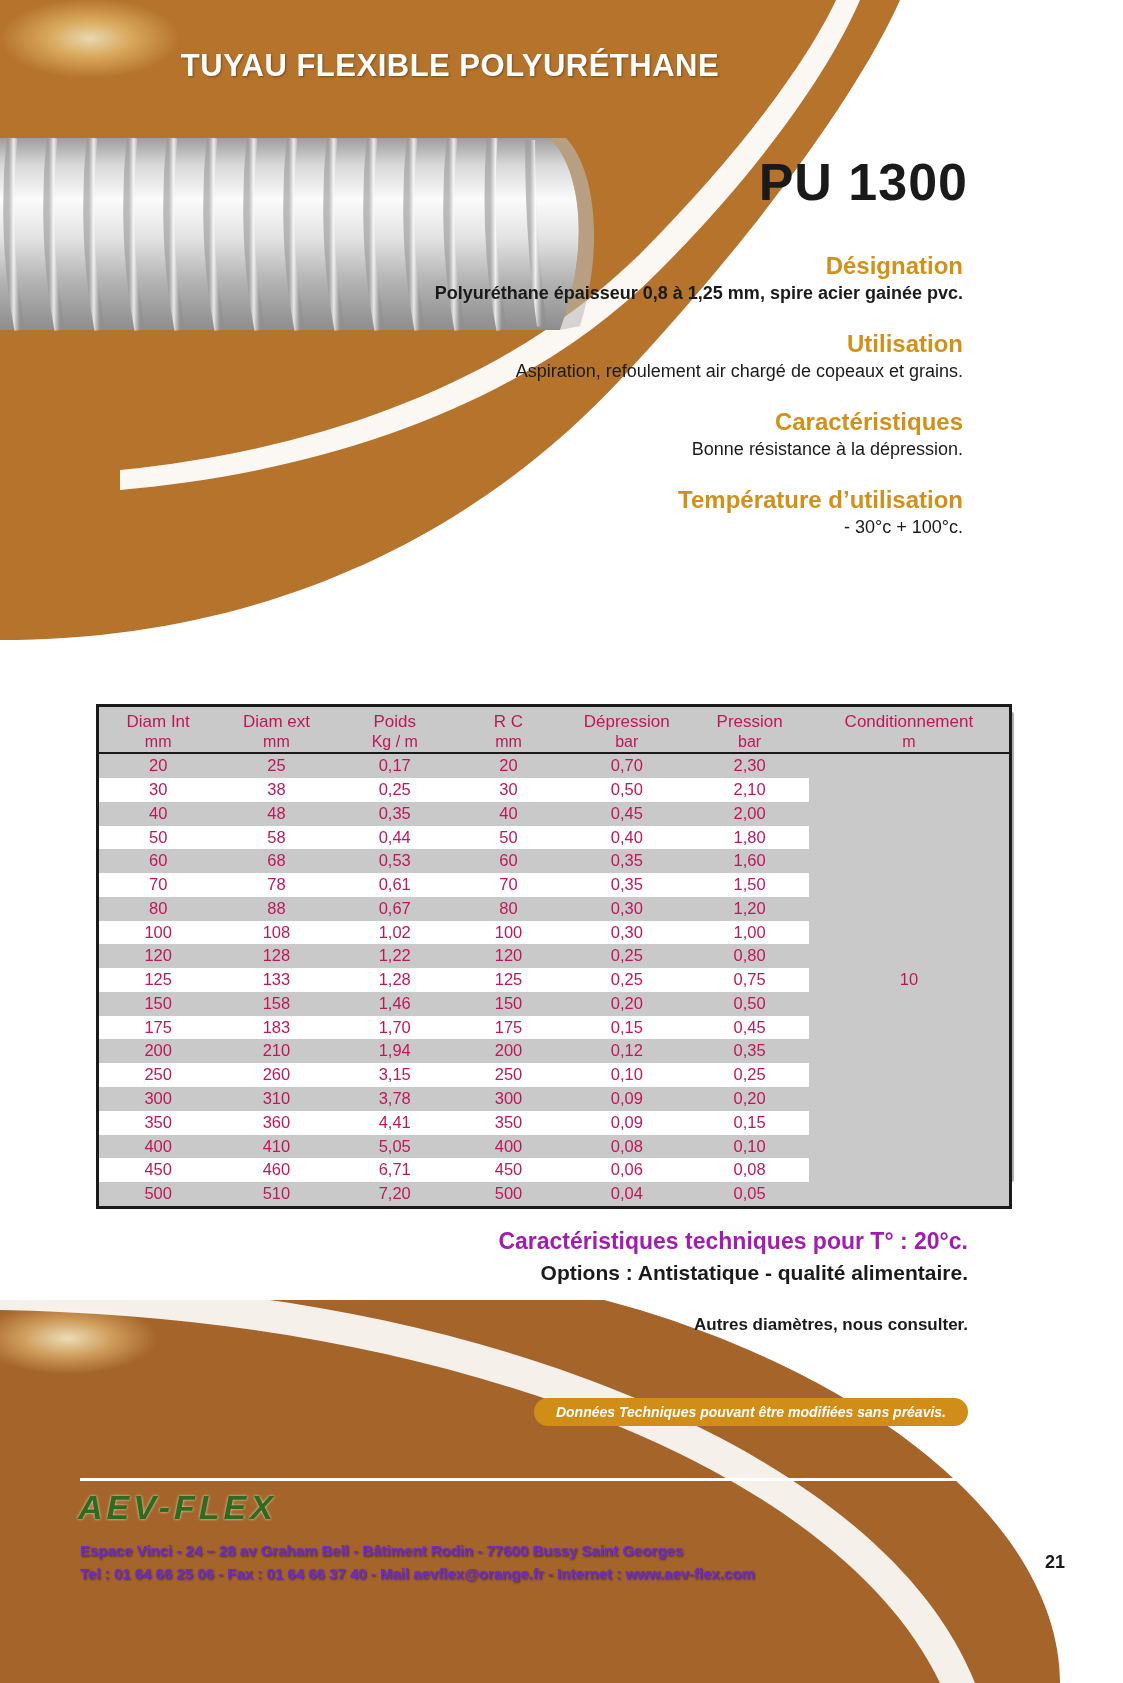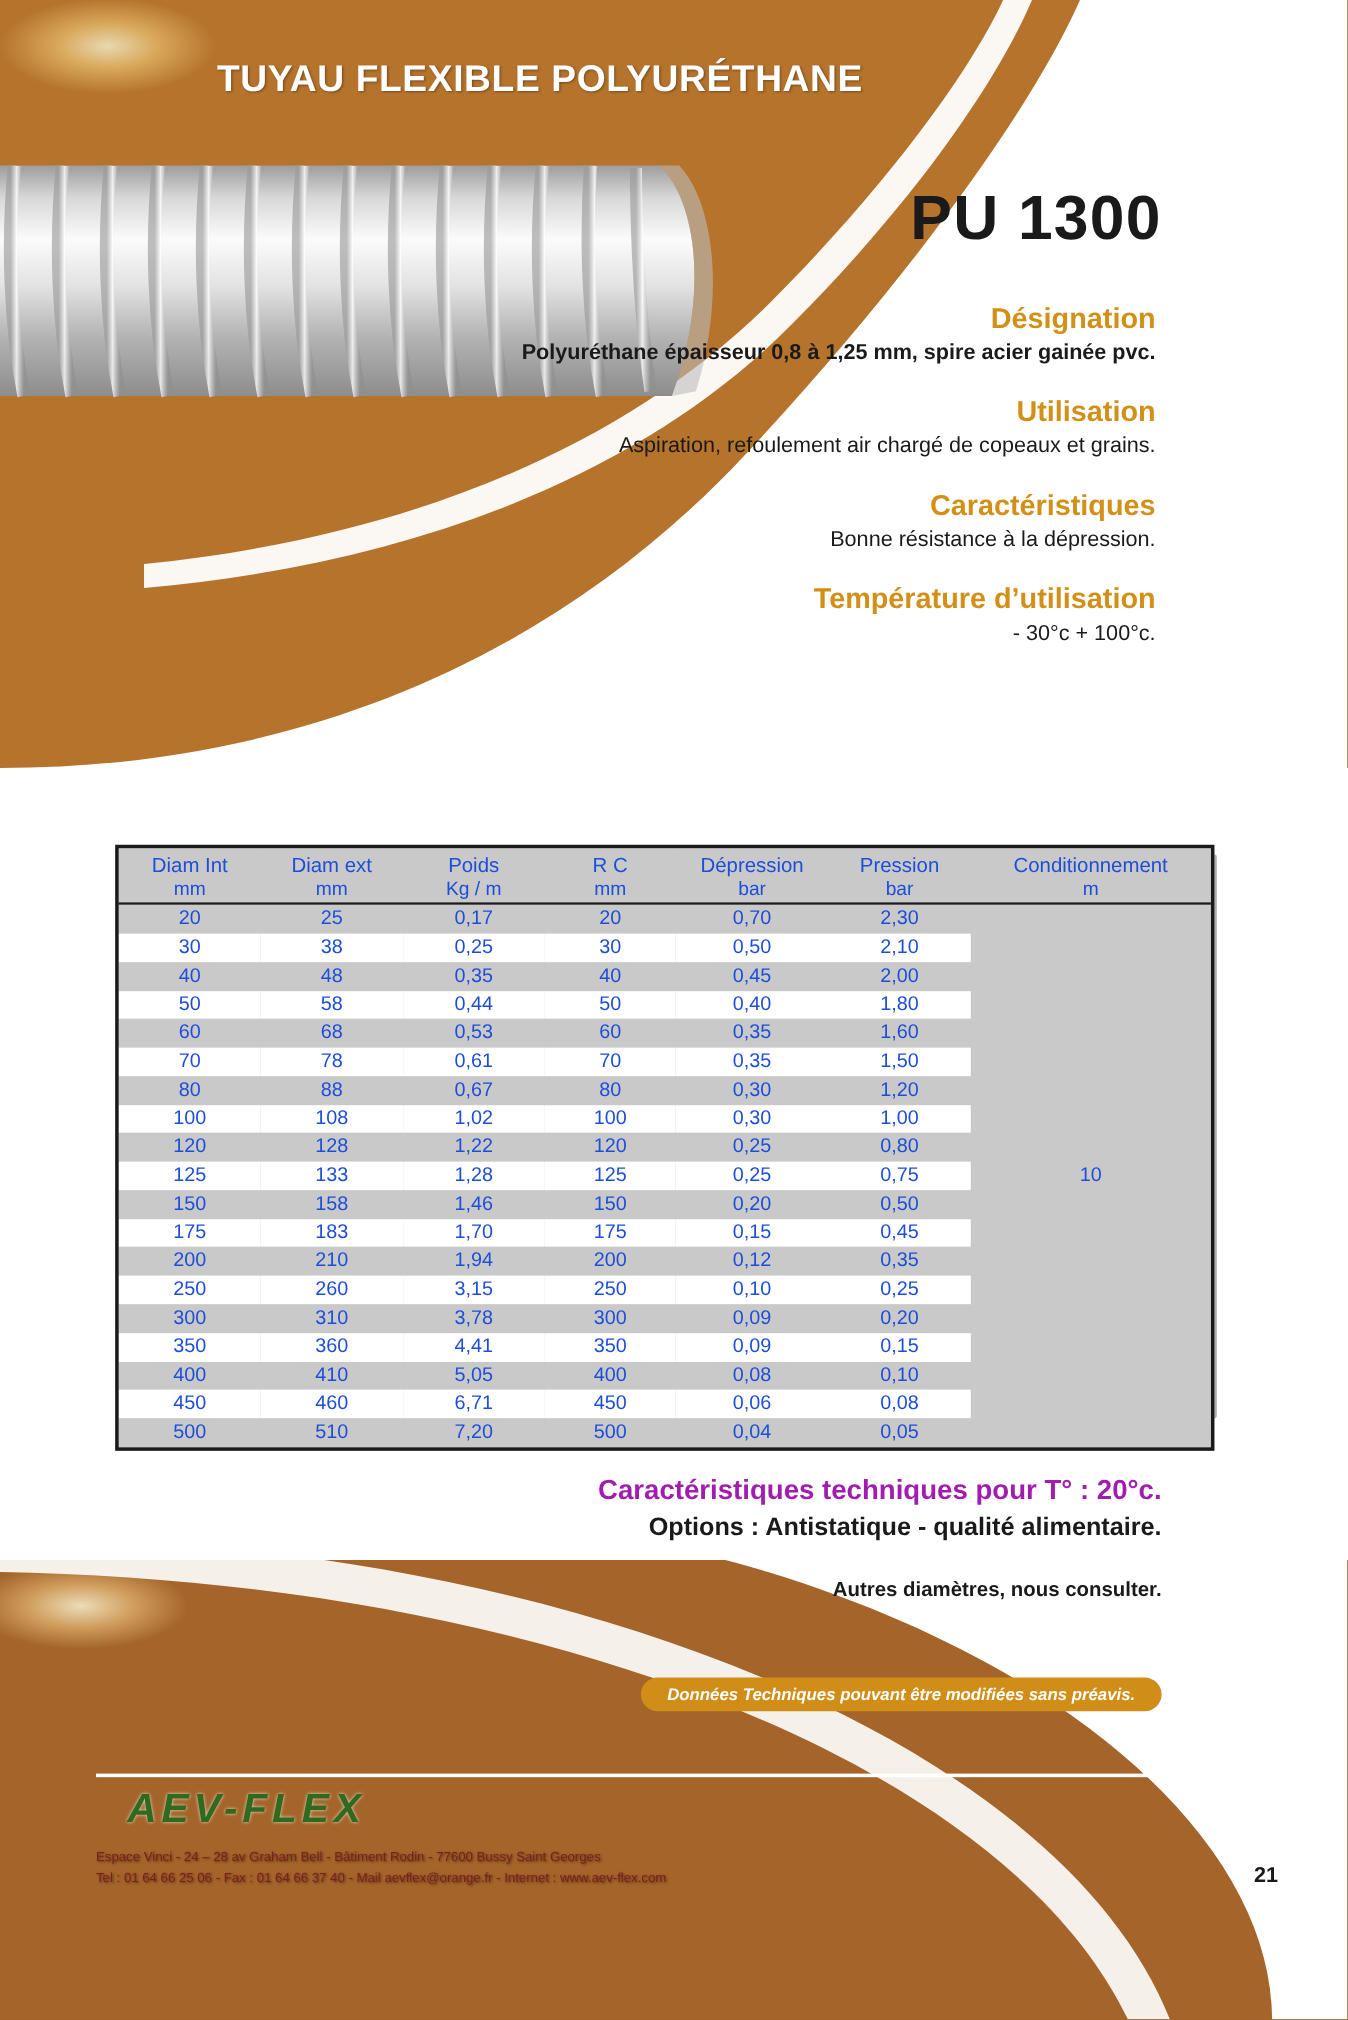--- a/index.html
+++ b/index.html
@@ -156,21 +156,21 @@
     left: 96px; top: 704px;
     width: 910px;
     background: #c9c9c9;
     border: 3px solid #1a1a1a;
     z-index: 20;
   }
   table.spec-table {
     border-collapse: collapse;
     width: 100%;
     font-size: 16.5px;
-    color: #1d4ed8;
+    color: #be185d;
   }
   table.spec-table th {
     font-weight: normal;
     font-size: 17px;
     padding: 4px 0 0 0;
     line-height: 1.25;
     text-align: center;
     background: #c9c9c9;
     border: none;
   }
@@ -243,28 +243,27 @@
   .brand {
     position: absolute;
     left: 78px; top: 1488px;
     font-size: 34px;
     font-weight: bold;
     font-style: italic;
     color: #2f6b1e;
     letter-spacing: 4px;
     z-index: 45;
     text-shadow: 0 0 3px rgba(255,255,255,0.8);
-    margin-left: 28px;
   }
   .footer-lines {
     position: absolute;
     left: 80px; top: 1540px;
-    color: #7f1d1d;
-    font-size: 11px;
-    font-weight: normal;
+    color: #6d28d9;
+    font-size: 15px;
+    font-weight: bold;
     line-height: 1.5;
     z-index: 45;
     text-shadow: 1px 1px 2px rgba(0,0,0,0.5);
   }
   .page-badge {
     position: absolute;
     right: 48px; top: 1542px;
     width: 40px; height: 40px;
     border-radius: 50%;
     background: #ffffff;

